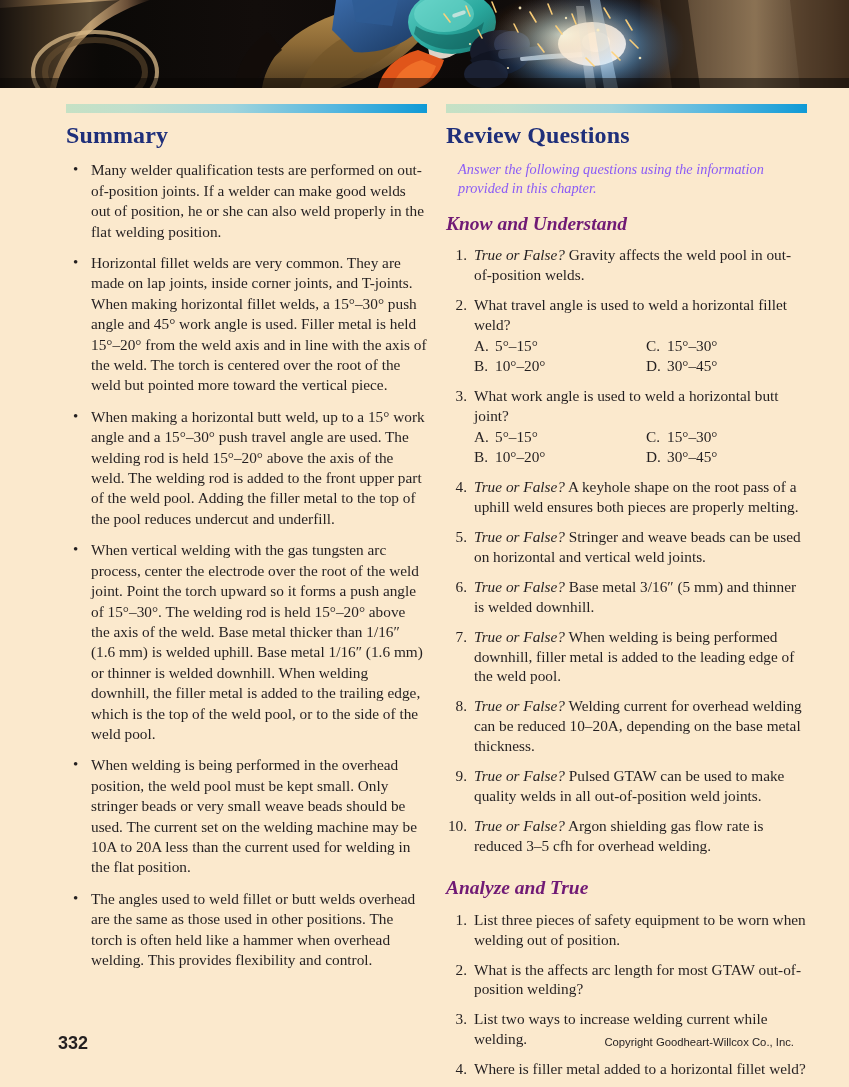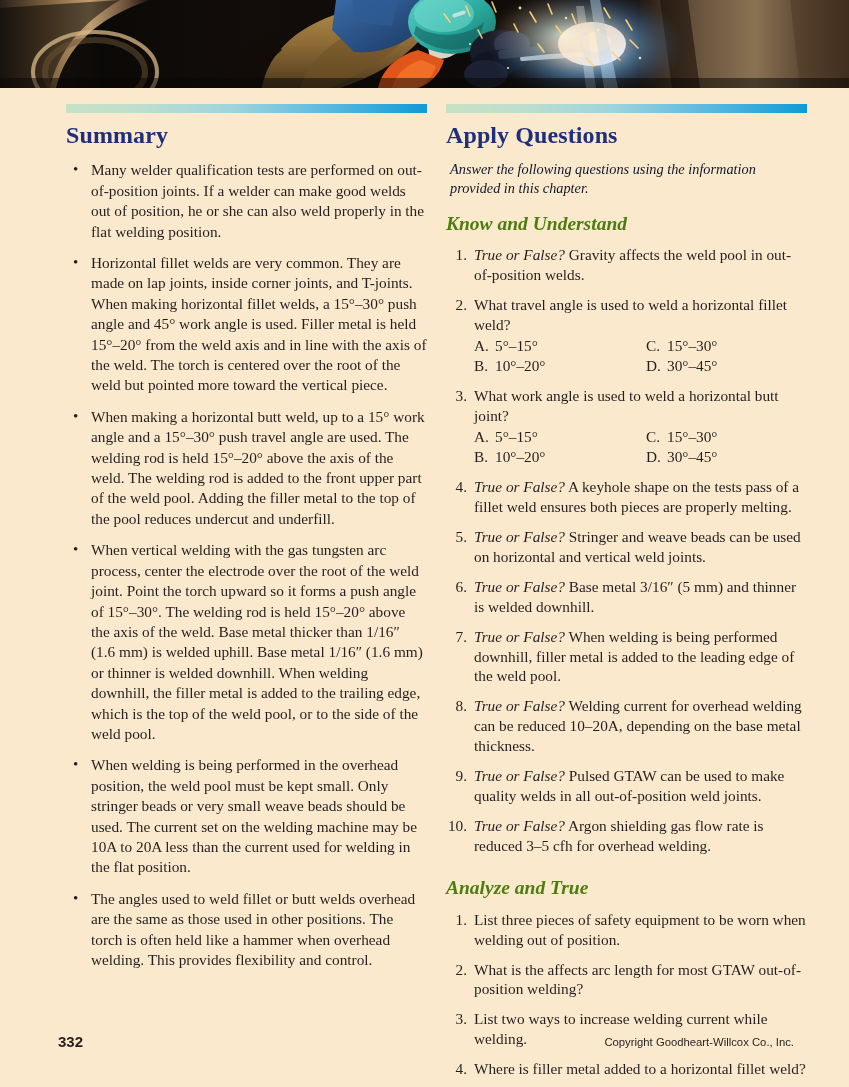--- a/index.html
+++ b/index.html
@@ -83,29 +83,29 @@
     top: -1px;
     font-size: 15px;
     color: #231f20;
   }
 
   
   p.intro {
     font-style: italic;
     font-size: 14.3px;
     line-height: 1.28;
-    color: #0f172a;
-    margin: 0 0 16px 4px;
+    color: #8b5cf6;
+    margin: 0 0 16px 12px;
   }
 
   h2.sub-title {
     font-size: 19.5px;
     font-weight: bold;
     font-style: italic;
-    color: #4d7c0f;
+    color: #701a75;
     margin: 0 0 11px 0;
     line-height: 1.1;
   }
   h2.sub-title.spaced { margin-top: 22px; }
 
   
   ol.questions {
     list-style: none;
     margin: 0;
     padding: 0;
@@ -160,21 +160,21 @@
     left: 0;
     top: 1025px;
     width: 849px;
     height: 40px;
   }
   #page-number {
     position: absolute;
     left: 58px;
     top: 8px;
     font-family: "Liberation Sans", sans-serif;
-    font-size: 15px;
+    font-size: 18px;
     font-weight: bold;
     color: #231f20;
   }
   #copyright {
     position: absolute;
     right: 55px;
     top: 11px;
     font-family: "Liberation Sans", sans-serif;
     font-size: 11.3px;
     color: #231f20;
@@ -321,21 +321,21 @@
         <li>Horizontal fillet welds are very common. They are made on lap joints, inside corner joints, and T-joints. When making horizontal fillet welds, a 15°–30° push angle and 45° work angle is used. Filler metal is held 15°–20° from the weld axis and in line with the axis of the weld. The torch is centered over the root of the weld but pointed more toward the vertical piece.</li>
         <li>When making a horizontal butt weld, up to a 15° work angle and a 15°–30° push travel angle are used. The welding rod is held 15°–20° above the axis of the weld. The welding rod is added to the front upper part of the weld pool. Adding the filler metal to the top of the pool reduces undercut and underfill.</li>
         <li>When vertical welding with the gas tungsten arc process, center the electrode over the root of the weld joint. Point the torch upward so it forms a push angle of 15°–30°. The welding rod is held 15°–20° above the axis of the weld. Base metal thicker than 1/16″ (1.6 mm) is welded uphill. Base metal 1/16″ (1.6 mm) or thinner is welded downhill. When welding downhill, the filler metal is added to the trailing edge, which is the top of the weld pool, or to the side of the weld pool.</li>
         <li>When welding is being performed in the overhead position, the weld pool must be kept small. Only stringer beads or very small weave beads should be used. The current set on the welding machine may be 10A to 20A less than the current used for welding in the flat position.</li>
         <li>The angles used to weld fillet or butt welds overhead are the same as those used in other positions. The torch is often held like a hammer when overhead welding. This provides flexibility and control.</li>
       </ul>
   </div>
 
   <div class="column" id="col-right">
     <div class="rule-bar"></div>
-    <h1 class="section-title">Apply Questions</h1>
+    <h1 class="section-title">Review Questions</h1>
     <p class="intro">Answer the following questions using the information provided in this chapter.</p>
 
     <h2 class="sub-title">Know and Understand</h2>
     <ol class="questions" id="ku-questions">
         <li><span class="qnum">1.</span><span class="tf">True or False?</span><span> Gravity affects the weld pool in out-of-position welds.</span></li>
         <li><span class="qnum">2.</span><span>What travel angle is used to weld a horizontal fillet weld?</span><div class="choices">
             <div class="choice-row">
               <div class="choice c-a">
                 <span class="lbl">A.</span>
                 <span>5°–15°</span>
@@ -371,21 +371,21 @@
               <div class="choice c-b">
                 <span class="lbl">B.</span>
                 <span>10°–20°</span>
               </div>
               <div class="choice c-d">
                 <span class="lbl">D.</span>
                 <span>30°–45°</span>
               </div>
             </div>
           </div></li>
-        <li><span class="qnum">4.</span><span class="tf">True or False?</span><span> A keyhole shape on the tests pass of a fillet weld ensures both pieces are properly melting.</span></li>
+        <li><span class="qnum">4.</span><span class="tf">True or False?</span><span> A keyhole shape on the root pass of a uphill weld ensures both pieces are properly melting.</span></li>
         <li><span class="qnum">5.</span><span class="tf">True or False?</span><span> Stringer and weave beads can be used on horizontal and vertical weld joints.</span></li>
         <li><span class="qnum">6.</span><span class="tf">True or False?</span><span> Base metal 3/16″ (5 mm) and thinner is welded downhill.</span></li>
         <li><span class="qnum">7.</span><span class="tf">True or False?</span><span> When welding is being performed downhill, filler metal is added to the leading edge of the weld pool.</span></li>
         <li><span class="qnum">8.</span><span class="tf">True or False?</span><span> Welding current for overhead welding can be reduced 10–20A, depending on the base metal thickness.</span></li>
         <li><span class="qnum">9.</span><span class="tf">True or False?</span><span> Pulsed GTAW can be used to make quality welds in all out-of-position weld joints.</span></li>
         <li><span class="qnum">10.</span><span class="tf">True or False?</span><span> Argon shielding gas flow rate is reduced 3–5 cfh for overhead welding.</span></li>
       </ol>
 
     <h2 class="sub-title spaced">Analyze and True</h2>
     <ol class="questions" id="aa-questions">

